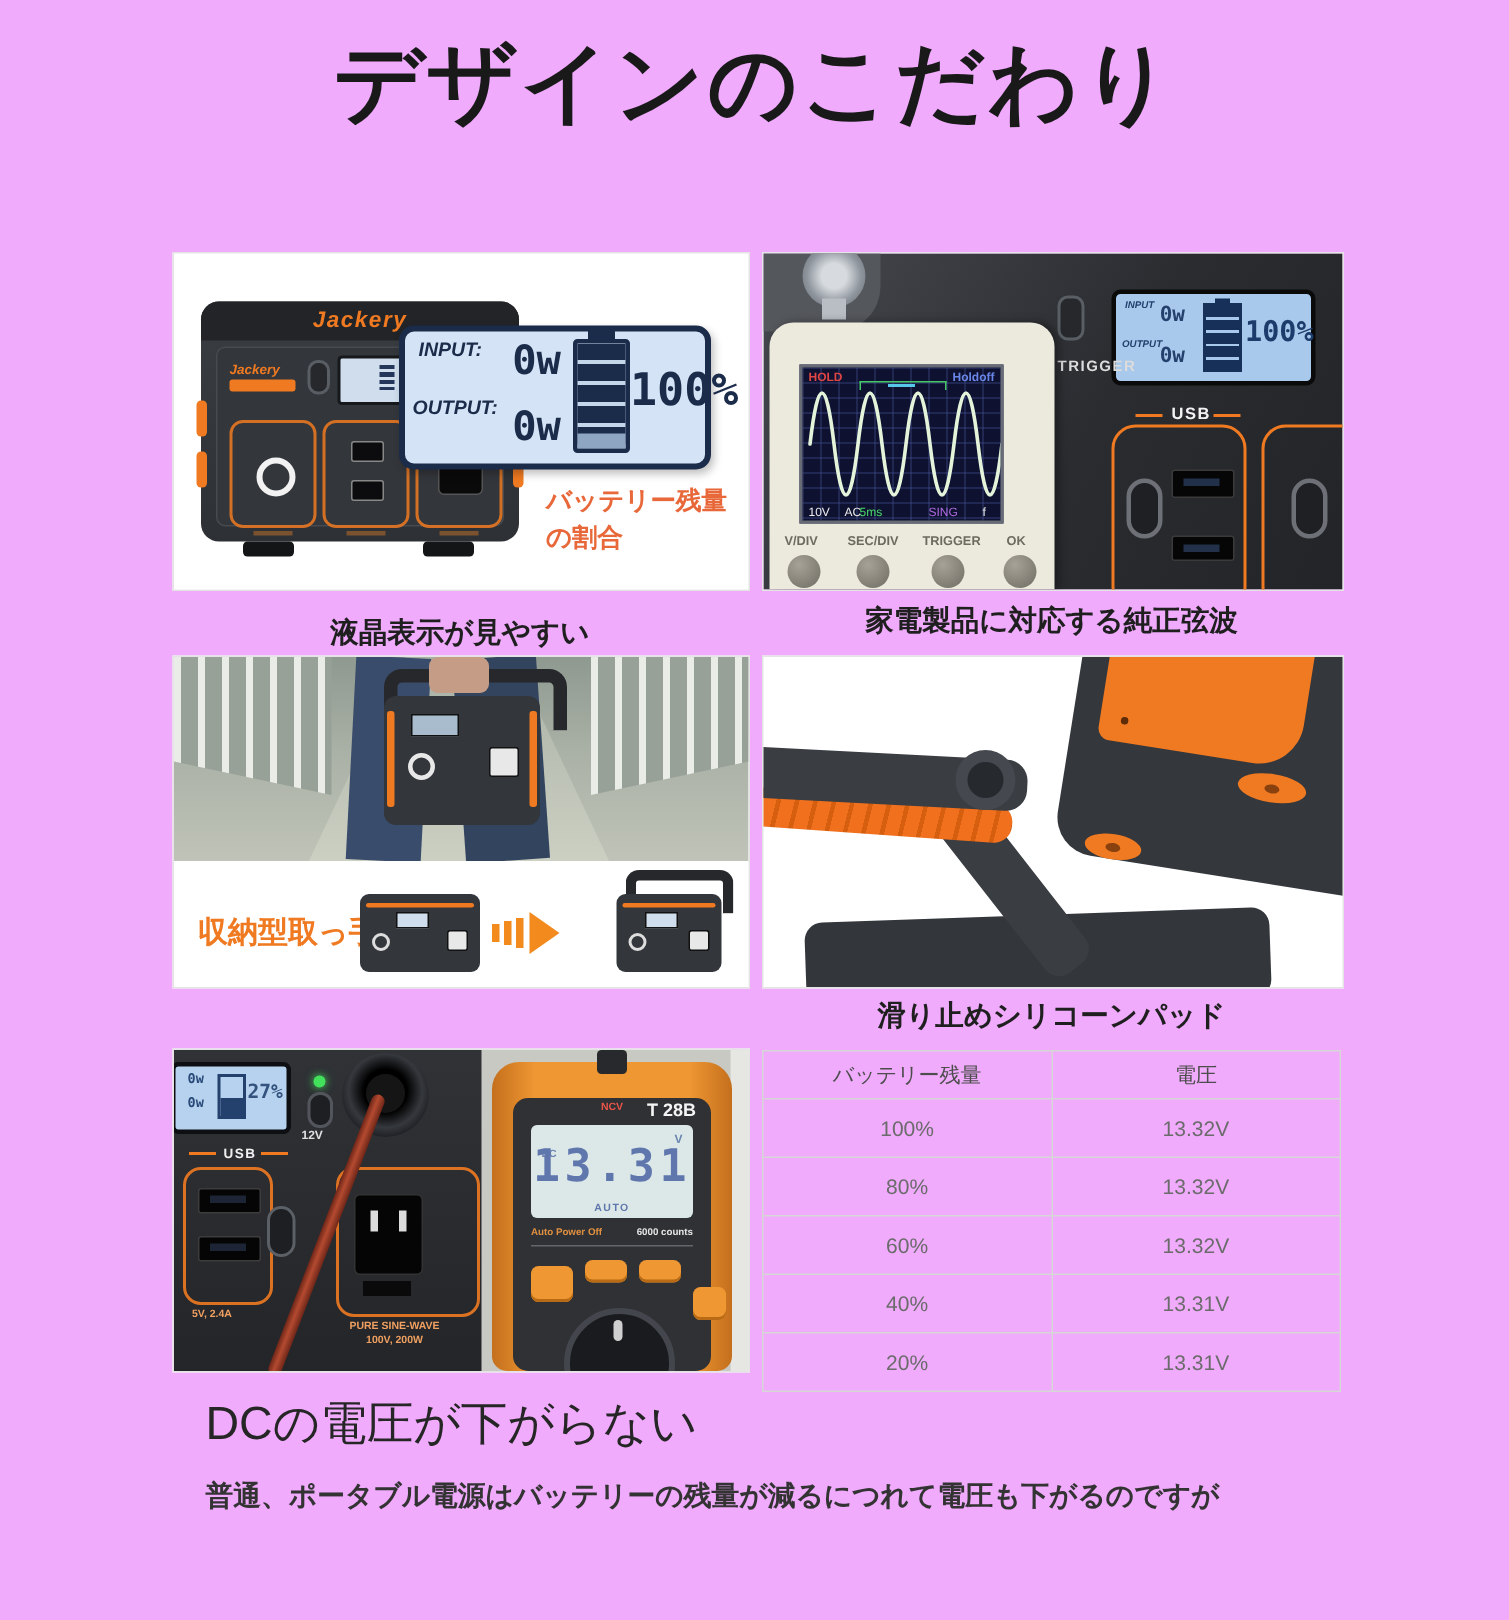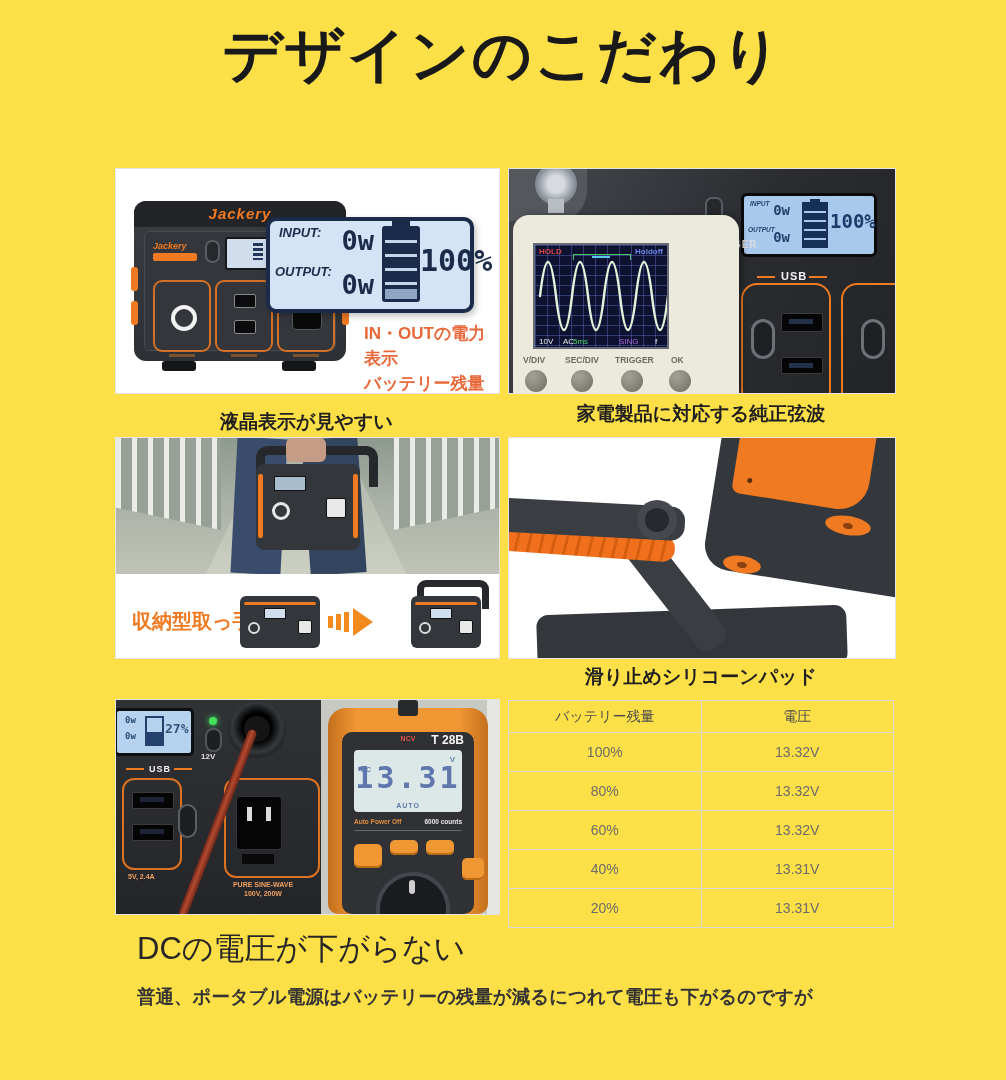--- a/index.html
+++ b/index.html
@@ -1,16 +1,16 @@
 <!DOCTYPE html>
 <html><head>
 <meta charset="utf-8">
 <style>
   html,body{margin:0;padding:0;background:#fff}
-  .page{position:relative;width:1006px;height:1080px;background:#fde047;overflow:hidden;
+  .page{position:relative;width:1006px;height:1080px;background:#f0abfc;overflow:hidden;
         font-family:"Liberation Sans","DejaVu Sans",sans-serif;color:#1b1b1b}
   .title{position:absolute;left:0;top:16px;width:100%;text-align:center;
          font-size:59px;font-weight:800;color:#191919;letter-spacing:2px;margin:0}
   .photo{position:absolute;background:#fff;border:1px solid #e4e4e4;overflow:hidden}
   #p1{left:115px;top:168px;width:383px;height:224px}
   #p2{left:508px;top:168px;width:386px;height:224px}
   #p3{left:115px;top:437px;width:383px;height:220px}
   #p4{left:508px;top:437px;width:386px;height:220px}
   #p5{left:115px;top:699px;width:383px;height:214px}
   .cap{position:absolute;font-size:19px;font-weight:700;color:#1f1f1f;text-align:center}
@@ -56,21 +56,21 @@
   .cl-pct{position:absolute;left:150px;top:22px;font-size:30px;font-weight:800;color:#1b2b4a;
           font-family:"DejaVu Sans Mono",monospace}
   .note{position:absolute;left:248px;top:152px;color:#e8683a;font-weight:800;font-size:17px;line-height:25px;z-index:6}
 
   
   #p2{background:linear-gradient(120deg,#46494f,#2a2c30 55%,#222428)}
   .speck{position:absolute;left:0;top:0;width:78px;height:52px;background:#54575c;border-radius:0 0 30px 0}
   .bnc{position:absolute;left:26px;top:-6px;width:42px;height:42px;border-radius:50%;
        background:radial-gradient(circle,#d7dbdf 0 28%,#8f969e 60%,#5c6167)}
   .bnc:after{content:"";position:absolute;left:13px;top:36px;width:16px;height:14px;background:#b9bec4}
-  .scope{position:absolute;left:4px;top:46px;width:226px;height:178px;background:#ece9dd;
+  .scope{position:absolute;left:4px;top:46px;width:190px;height:178px;background:#ece9dd;
          border-radius:16px 16px 0 0;box-shadow:3px 0 6px rgba(0,0,0,.35)}
   .scr{position:absolute;left:20px;top:28px;width:132px;height:102px;background:#0e1230;
        border:2px solid #666b76;
        background-image:linear-gradient(rgba(80,95,170,.55) 1px,transparent 1px),
                         linear-gradient(90deg,rgba(80,95,170,.55) 1px,transparent 1px);
        background-size:12px 10px}
   .scr svg{position:absolute;left:0;top:0}
   .s-hold{position:absolute;left:4px;top:2px;font-size:8px;font-weight:700;color:#e04545}
   .s-hoff{position:absolute;right:4px;top:2px;font-size:8px;font-weight:700;color:#6a86e8}
   .s-brk{position:absolute;left:38px;top:9px;width:56px;height:5px;border-left:1px solid #46c868;
@@ -252,21 +252,20 @@
     </div>
     <div class="lcd-call">
       <span class="cl-lab" style="left:9px;top:4px">INPUT:</span>
       <span class="cl-val" style="top:4px">0w</span>
       <span class="cl-lab" style="left:5px;top:43px">OUTPUT:</span>
       <span class="cl-val" style="top:48px">0w</span>
       <div class="cl-bat"></div>
       <span class="cl-pct">100%</span>
     </div>
     <div class="note">
-      <div>IN・OUTの電力表示</div>
       <div>バッテリー残量の割合</div>
     </div>
   </div>
   <div id="cap1" class="cap">液晶表示が見やすい</div>
 
   <div id="p2" class="photo">
     <div class="speck"></div>
     <div class="bnc"></div>
     <div class="lcd2">
       <span class="l2-lab" style="left:6px;top:4px">INPUT</span>

